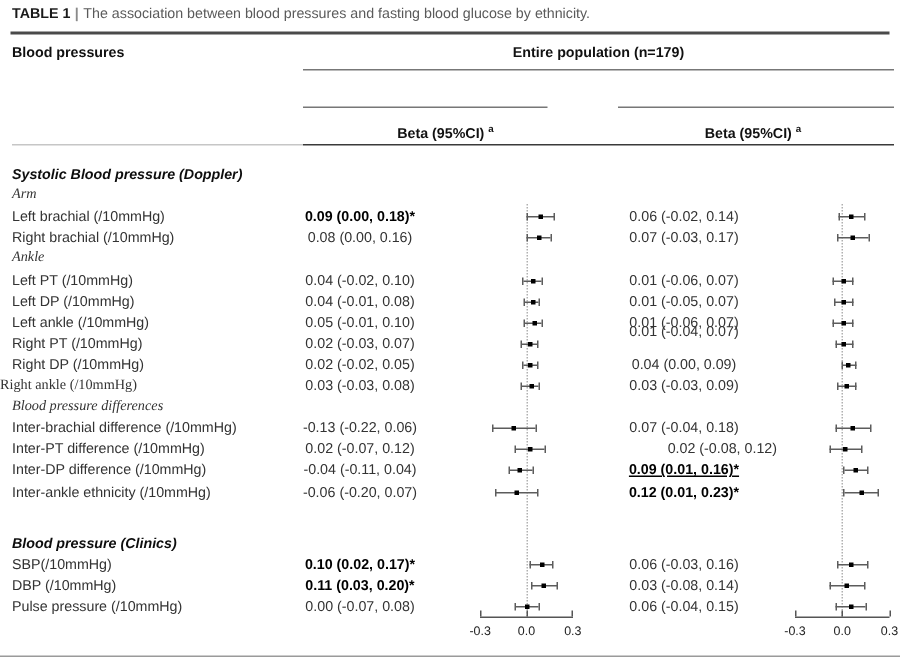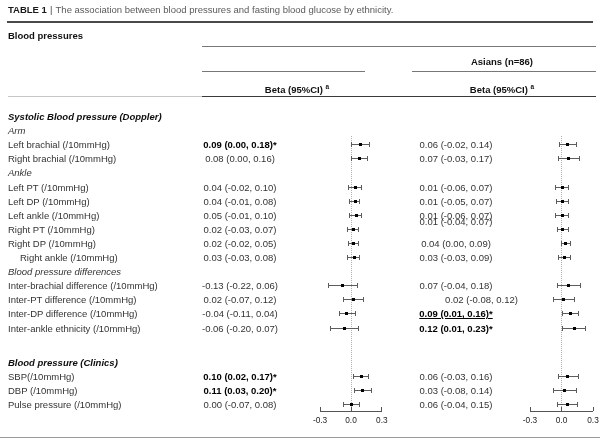--- a/index.html
+++ b/index.html
@@ -14,21 +14,21 @@
   .rule-we{top:71px;left:202px;width:163px;background:#777;}
   .rule-as{top:71px;left:412px;width:184px;background:#777;}
   .rule-mid-light{top:96px;left:8px;width:194px;background:#c6c6c6;}
   .rule-mid-dark{top:96px;left:202px;width:394px;height:1.4px;background:#3a3a3a;}
   .rule-bottom{top:437px;left:0;width:600px;background:#9a9a9a;}
   .hd{position:absolute;font-size:9.5px;line-height:11px;font-weight:bold;color:#111;white-space:nowrap;}
   .ctr{text-align:center;}
   .hd sup{font-size:6.5px;}
   .rlabel{position:absolute;font-size:9.5px;line-height:11px;color:#333;white-space:nowrap;}
   .rlabel.section{font-weight:bold;font-style:italic;color:#0d0d0d;}
-  .rlabel.subsection{font-style:italic;color:#333;}
+  .rlabel.subsection{font-style:italic;color:#333;font-family:Liberation Serif, serif;}
   .rval{position:absolute;width:124px;text-align:center;font-size:9.5px;line-height:11px;color:#333;white-space:nowrap;}
   .rval.b{font-weight:bold;color:#000;}
   .zline{position:absolute;width:0;border-left:1px dotted #b0b0b0;}
   .axline{position:absolute;height:1px;background:#555;}
   .tick{position:absolute;width:1px;height:4px;background:#555;}
   .ticklbl{position:absolute;width:26px;text-align:center;font-size:8.3px;color:#222;}
   .cibar{position:absolute;height:1px;background:#5c5c5c;}
   .cicap{position:absolute;width:1px;height:5px;background:#5c5c5c;}
   .pt{position:absolute;width:3px;height:3px;background:#000;}
 </style>
@@ -37,23 +37,23 @@
 
 <div class="page">
 
   <div class="cap">
     <b>TABLE 1</b><span class="sep">|</span><span>The association between blood pressures and fasting blood glucose by ethnicity.</span>
   </div>
 
   <div class="rule rule-top"></div>
 
   <div class="hd" style="top:29.5px;left:8px;">Blood pressures</div>
+  <div class="hd ctr" style="top:29.5px;left:202px;width:394px;">Entire population (n=179)</div>
   <div class="rule rule-pop"></div>
 
-  <div class="hd ctr" style="top:56px;left:408px;width:188px;">Asians (n=86)</div>
   <div class="rule rule-we"></div>
   <div class="rule rule-as"></div>
 
   <div class="hd ctr" style="top:81px;left:202px;width:190px;"><span>Beta (95%CI)</span> <sup>a</sup></div>
   <div class="hd ctr" style="top:81px;left:408px;width:188px;"><span>Beta (95%CI)</span> <sup>a</sup></div>
   <div class="rule rule-mid-light"></div>
   <div class="rule rule-mid-dark"></div>
 
   <div id="rows-layer">
       <div class="rlabel section" style="top: 111px; left: 8px;">Systolic Blood pressure (Doppler)</div>
@@ -73,21 +73,21 @@
       <div class="rval" style="top: 195.6px; left: 394px;">0.01 (-0.05, 0.07)</div>
       <div class="rlabel data" style="top: 209.7px; left: 8px;">Left ankle (/10mmHg)</div>
       <div class="rval" style="top: 209.7px; left: 178px;">0.05 (-0.01, 0.10)</div>
       <div class="rval" style="top: 209.7px; left: 394px;">0.01 (-0.06, 0.07)</div>
       <div class="rlabel data" style="top: 223.8px; left: 8px;">Right PT (/10mmHg)</div>
       <div class="rval" style="top: 223.8px; left: 178px;">0.02 (-0.03, 0.07)</div>
       <div class="rval" style="top: 216px; left: 394px;">0.01 (-0.04, 0.07)</div>
       <div class="rlabel data" style="top: 237.9px; left: 8px;">Right DP (/10mmHg)</div>
       <div class="rval" style="top: 237.9px; left: 178px;">0.02 (-0.02, 0.05)</div>
       <div class="rval" style="top: 237.9px; left: 394px;">0.04 (0.00, 0.09)</div>
-      <div class="rlabel data" style="top: 252px; left: 20px;">Right ankle (/10mmHg)</div>
+      <div class="rlabel data" style="top: 252px; left: 0; font-family: Liberation Serif, serif;">Right ankle (/10mmHg)</div>
       <div class="rval" style="top: 252px; left: 178px;">0.03 (-0.03, 0.08)</div>
       <div class="rval" style="top: 252px; left: 394px;">0.03 (-0.03, 0.09)</div>
       <div class="rlabel subsection" style="top: 266.1px; left: 8px;">Blood pressure differences</div>
       <div class="rlabel data" style="top: 280.2px; left: 8px;">Inter-brachial difference (/10mmHg)</div>
       <div class="rval" style="top: 280.2px; left: 178px;">-0.13 (-0.22, 0.06)</div>
       <div class="rval" style="top: 280.2px; left: 394px;">0.07 (-0.04, 0.18)</div>
       <div class="rlabel data" style="top: 294.3px; left: 8px;">Inter-PT difference (/10mmHg)</div>
       <div class="rval" style="top: 294.3px; left: 178px;">0.02 (-0.07, 0.12)</div>
       <div class="rval" style="top: 294.3px; left: 394px; text-align: right;">0.02 (-0.08, 0.12)</div>
       <div class="rlabel data" style="top: 308.4px; left: 8px;">Inter-DP difference (/10mmHg)</div>

